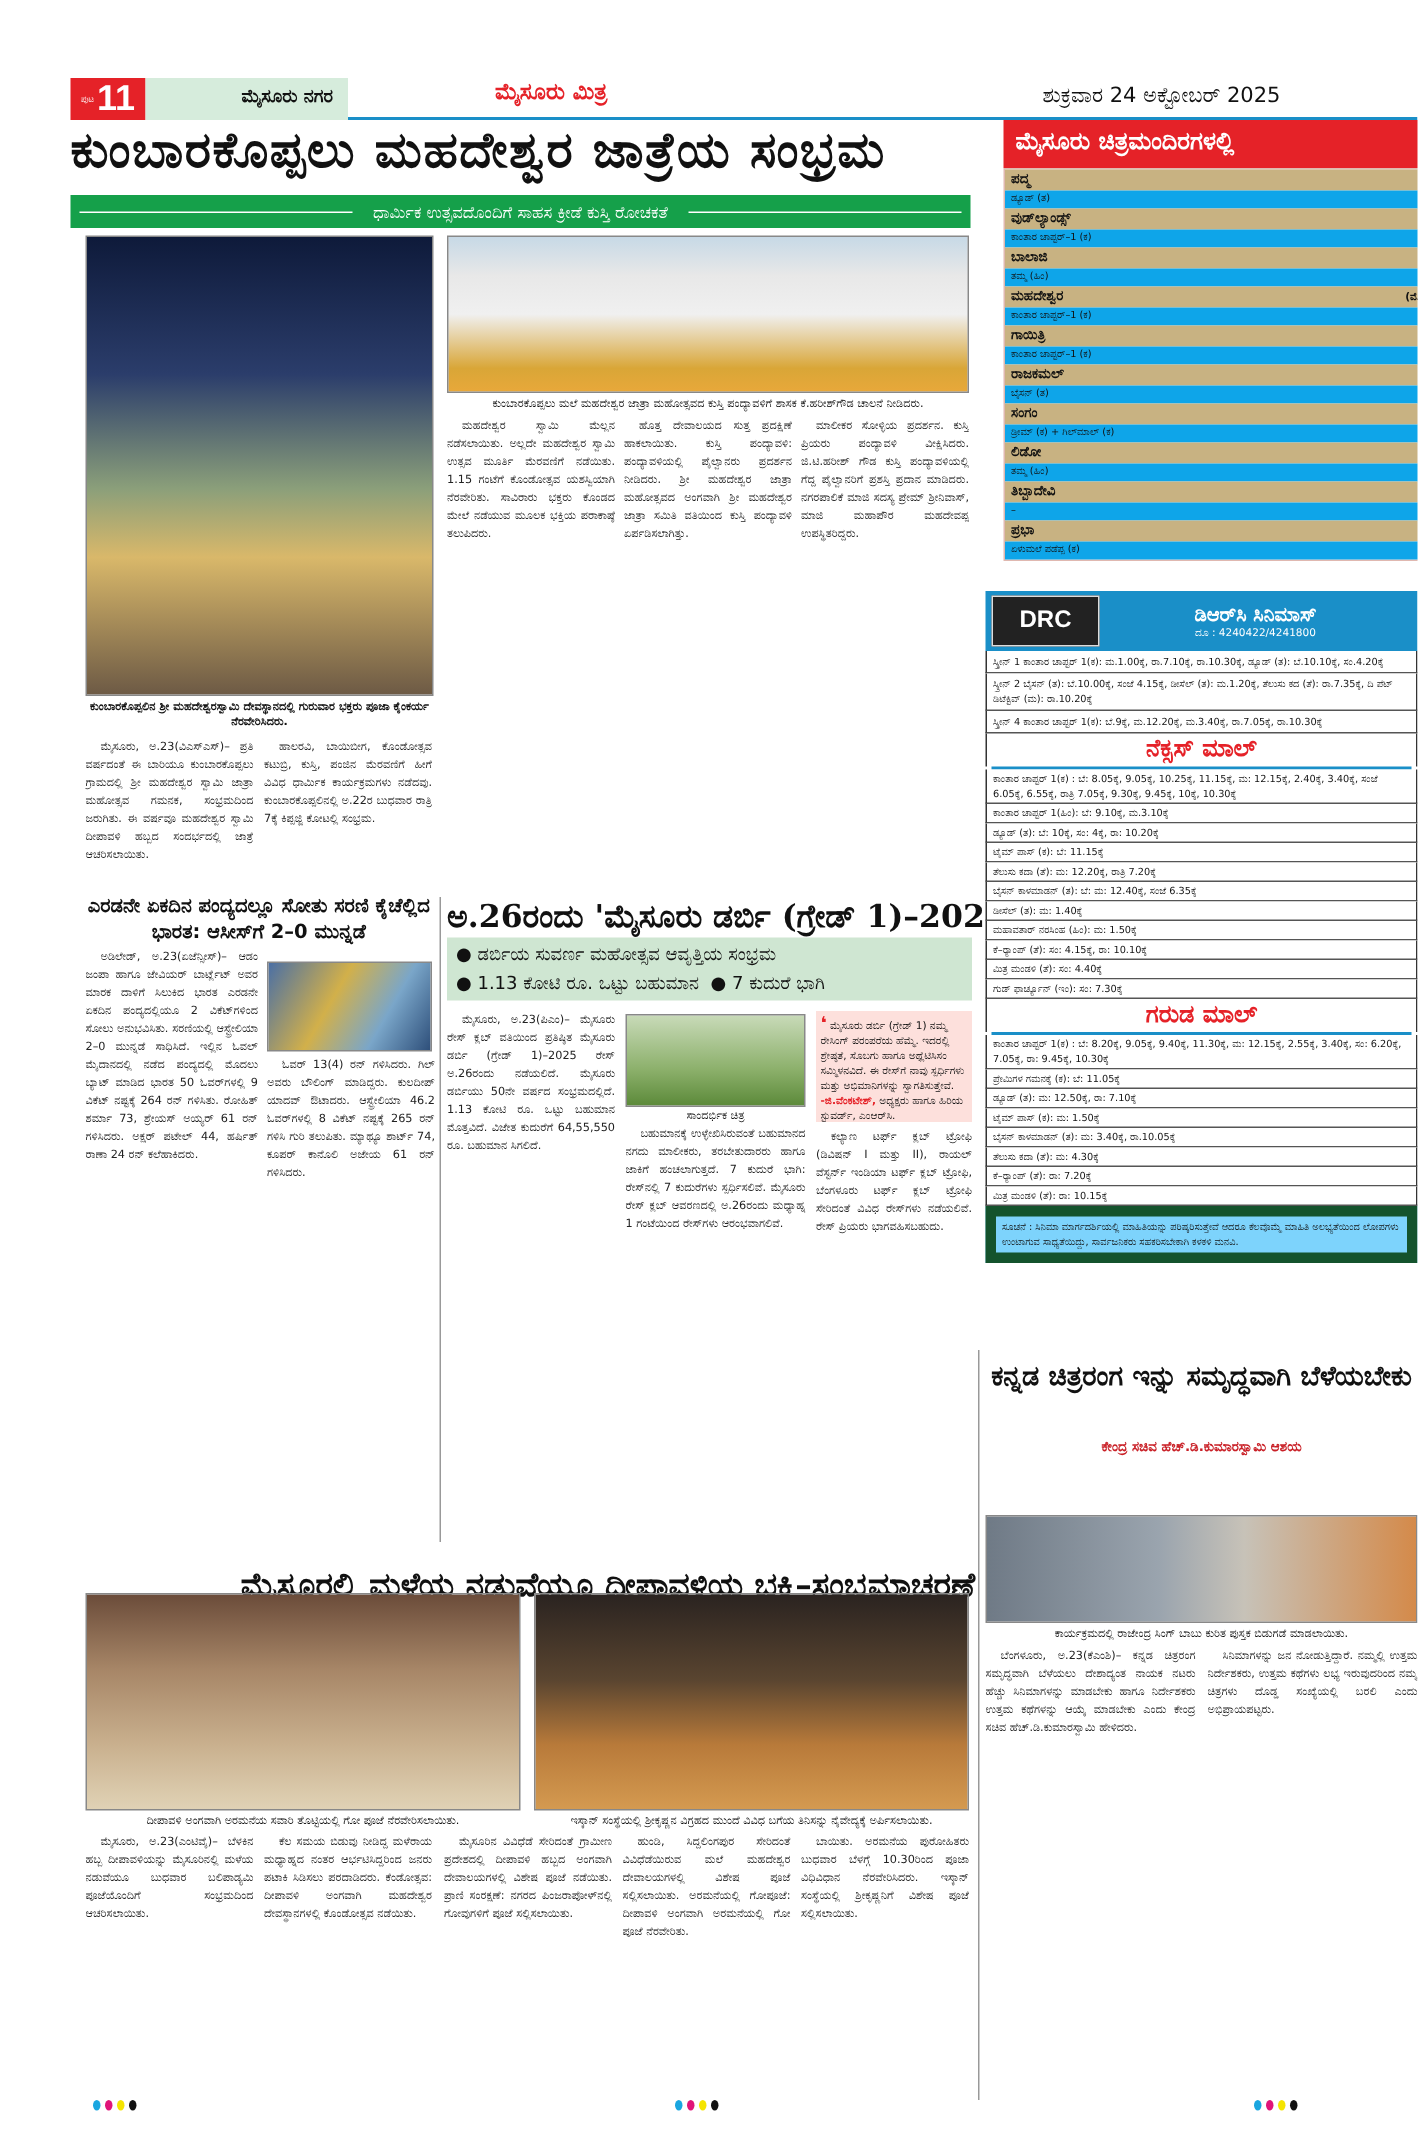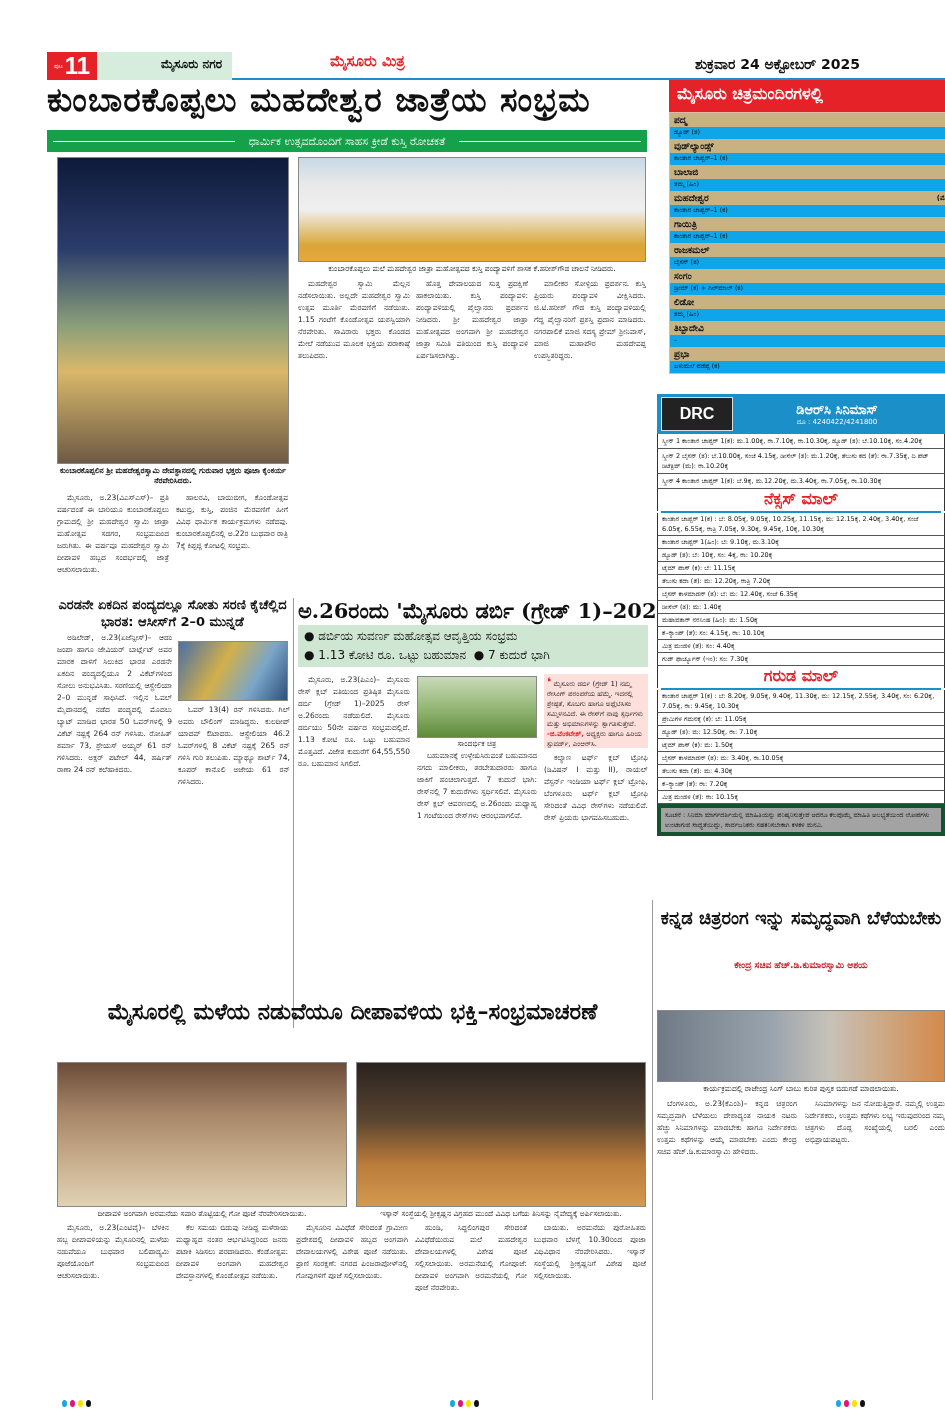--- a/index.html
+++ b/index.html
@@ -4,21 +4,21 @@
 <style>
   * { box-sizing: border-box; margin: 0; padding: 0; }
   body { width: 945px; height: 1424px; background: #fff; font-family: "DejaVu Sans", sans-serif; color: #111; position: relative; overflow: hidden; }
   .abs { position: absolute; }
   
   .pg-num { left: 47px; top: 52px; width: 50px; height: 28px; background: #e52228; color: #fff; display: flex; align-items: center; justify-content: center; }
   .pg-num .pg-tag { font-size: 6px; margin-right: 2px; }
   .pg-num .pg-n { font-size: 24px; font-weight: bold; font-family: Liberation Sans, sans-serif; }
   .section-name { left: 97px; top: 52px; width: 135px; height: 28px; background: #d6ecdc; font-size: 12px; font-weight: bold; padding: 5px 10px; text-align: right; }
   .brand { left: 330px; top: 52px; font-size: 15px; color: #e52228; font-weight: bold; }
-  .date { left: 695px; top: 56px; font-size: 14px; font-weight: bold; }
+  .date { left: 695px; top: 56px; font-size: 14px; font-weight: normal; }
   .top-rule { left: 232px; top: 78px; width: 713px; height: 2px; background: #1a8fc8; }
   .main-headline { left: 47px; top: 80px; width: 600px; font-size: 33px; font-weight: bold; white-space: nowrap; letter-spacing: 1px; font-family: "DejaVu Serif", serif; }
   .green-strip { left: 47px; top: 130px; width: 600px; height: 22px; background: #15a04a; color: #fff; font-size: 11px; display: flex; align-items: center; justify-content: center; gap: 8px; }
   .green-strip .line { flex: 1; height: 1px; background: #fff; margin: 0 6px; }
 
   
   .photo { background: linear-gradient(160deg, #5a6c8a, #b59a6d 60%, #8a5f3a); border: 1px solid #888; }
   .photo.temple { left: 57px; top: 157px; width: 232px; height: 307px; background: linear-gradient(180deg,#0e1a3a 0%,#2b3d6b 30%,#8b9f7a 55%,#d9b86a 70%,#6d5a45 100%); }
   .photo.wrestle { left: 298px; top: 157px; width: 348px; height: 105px; background: linear-gradient(180deg,#c7d9e6 0%,#e8e8e8 25%,#f0f0f0 50%,#d9a637 85%,#e8a83a 100%); }
   .photo.cricket { left: 178px; top: 641px; width: 110px; height: 60px; background: linear-gradient(120deg,#4a6fa5,#d2b04a 40%,#7aa6c9 70%,#2e4f7a); }
@@ -39,21 +39,21 @@
   .body-text p { text-indent: 10px; }
 
   .sub-head { font-weight: bold; text-align: center; }
   .h-cricket { left: 55px; top: 596px; width: 235px; font-size: 13px; line-height: 17px; }
   .h-derby { left: 298px; top: 598px; width: 350px; font-size: 21px; font-family: "DejaVu Serif", serif; white-space: nowrap; }
   .derby-box { left: 298px; top: 625px; width: 350px; height: 42px; background: #cfe6d2; font-size: 12px; font-weight: normal; padding: 2px 6px; line-height: 19px; }
   .quote-box { left: 544px; top: 674px; width: 104px; height: 74px; background: #fde0dc; font-size: 7px; line-height: 10px; padding: 3px; }
   .quote-box .mark { color: #e52228; font-weight: bold; font-size: 12px; }
   .quote-box .author { color: #e52228; font-weight: bold; }
 
-  .h-deepavali { left: 55px; top: 998px; width: 595px; font-size: 22px; font-family: "DejaVu Serif", serif; white-space: nowrap; }
+  .h-deepavali { left: 55px; top: 1044px; width: 595px; font-size: 22px; font-family: "DejaVu Serif", serif; white-space: nowrap; text-align: right; }
   .h-film { left: 657px; top: 905px; width: 288px; font-size: 18px; line-height: 26px; }
   .sub-film { left: 657px; top: 960px; width: 288px; font-size: 9px; color: #c92027; text-align: center; font-weight: bold; }
 
   
   .cinema-panel { left: 669px; top: 80px; width: 340px; }
   .cin-title { background: #e52228; color: #fff; font-size: 16px; font-weight: bold; padding: 4px 8px; height: 32px; }
   .cin-list { border: 1px solid #e0b8b0; }
   .theatre { background: #c8b282; font-size: 9px; font-weight: bold; padding: 1px 4px; display: flex; justify-content: space-between; height: 14px; align-items: center; }
   .theatre .phone { font-size: 7px; }
   .movie { font-size: 6.5px; padding: 1px 4px; display: flex; justify-content: space-between; height: 12px; align-items: flex-start; background: #0ea5e9; }
@@ -62,21 +62,21 @@
   .drc-head { background: #1a8fc8; height: 40px; display: flex; align-items: center; padding: 2px 4px; color: #fff; }
   .drc-logo { width: 72px; height: 34px; background: #222; color: #fff; font-size: 16px; font-weight: bold; display: flex; align-items: center; justify-content: center; border: 1px solid #ddd; font-family: "Liberation Sans", sans-serif; }
   .drc-right { flex: 1; text-align: center; }
   .drc-name { font-size: 13px; font-weight: bold; }
   .drc-phone { font-size: 7px; }
   .screen-row { font-size: 6.5px; line-height: 10px; padding: 2px 4px; border-bottom: 1px solid #555; border-left: 1px solid #333; border-right: 1px solid #333; background: #fff; }
 
   .mall-title { font-size: 16px; font-weight: bold; color: #e52228; text-align: center; border-left: 1px solid #333; border-right: 1px solid #333; height: 22px; }
   .mall-rule { height: 2px; background: #1a8fc8; margin: 0 4px; }
   .mall-row { font-size: 6.5px; line-height: 10px; padding: 1px 4px; border-bottom: 1px solid #555; border-left: 1px solid #333; border-right: 1px solid #333; background: #fff; }
-  .notice { font-size: 6.5px; line-height: 10px; padding: 2px 4px; border: 4px solid #14532d; background: #a3a3a3; }
+  .notice { font-size: 6.5px; line-height: 10px; padding: 2px 4px; border: 7px solid #14532d; background: #7dd3fc; }
 
   .cmyk { top: 1400px; display: flex; gap: 3px; }
   .cmyk span { width: 5px; height: 7px; border-radius: 50%; display: block; }
   .vrule { width: 1px; background: #999; }
 </style>
 </head>
 <body>
 
 <div class="abs pg-num">
   <span class="pg-tag">ಪುಟ</span>
@@ -93,21 +93,21 @@
   <span>ಧಾರ್ಮಿಕ ಉತ್ಸವದೊಂದಿಗೆ ಸಾಹಸ ಕ್ರೀಡೆ ಕುಸ್ತಿ ರೋಚಕತೆ</span>
   <span class="line"></span>
 </div>
 
 <div class="abs photo temple"></div>
 <div class="abs caption cap-temple">ಕುಂಬಾರಕೊಪ್ಪಲಿನ ಶ್ರೀ ಮಹದೇಶ್ವರಸ್ವಾಮಿ ದೇವಸ್ಥಾನದಲ್ಲಿ ಗುರುವಾರ ಭಕ್ತರು ಪೂಜಾ ಕೈಂಕರ್ಯ ನೆರವೇರಿಸಿದರು.</div>
 <div class="abs photo wrestle"></div>
 <div class="abs caption cap-wrestle">ಕುಂಬಾರಕೊಪ್ಪಲು ಮಲೆ ಮಹದೇಶ್ವರ ಜಾತ್ರಾ ಮಹೋತ್ಸವದ ಕುಸ್ತಿ ಪಂದ್ಯಾವಳಿಗೆ ಶಾಸಕ ಕೆ.ಹರೀಶ್‌ಗೌಡ ಚಾಲನೆ ನೀಡಿದರು.</div>
 
 <div class="abs body-text" style="left:57px;top:492px;width:112px;height:98px;">
-    <p>ಮೈಸೂರು, ಅ.23(ವಿಎಸ್‌ಎಸ್)– ಪ್ರತಿ ವರ್ಷದಂತೆ ಈ ಬಾರಿಯೂ ಕುಂಬಾರಕೊಪ್ಪಲು ಗ್ರಾಮದಲ್ಲಿ ಶ್ರೀ ಮಹದೇಶ್ವರ ಸ್ವಾಮಿ ಜಾತ್ರಾ ಮಹೋತ್ಸವ ಸಡಗರ, ಸಂಭ್ರಮದಿಂದ ಜರುಗಿತು. ಈ ವರ್ಷವೂ ಮಹದೇಶ್ವರ ಸ್ವಾಮಿ ದೀಪಾವಳಿ ಹಬ್ಬದ ಸಂದರ್ಭದಲ್ಲಿ ಜಾತ್ರೆ ಆಚರಿಸಲಾಯಿತು.</p>
+    <p>ಮೈಸೂರು, ಅ.23(ವಿಎಸ್‌ಎಸ್)– ಪ್ರತಿ ವರ್ಷದಂತೆ ಈ ಬಾರಿಯೂ ಕುಂಬಾರಕೊಪ್ಪಲು ಗ್ರಾಮದಲ್ಲಿ ಶ್ರೀ ಮಹದೇಶ್ವರ ಸ್ವಾಮಿ ಜಾತ್ರಾ ಮಹೋತ್ಸವ ಗಮನಕ, ಸಂಭ್ರಮದಿಂದ ಜರುಗಿತು. ಈ ವರ್ಷವೂ ಮಹದೇಶ್ವರ ಸ್ವಾಮಿ ದೀಪಾವಳಿ ಹಬ್ಬದ ಸಂದರ್ಭದಲ್ಲಿ ಜಾತ್ರೆ ಆಚರಿಸಲಾಯಿತು.</p>
   </div>
 <div class="abs body-text" style="left:176px;top:492px;width:112px;height:98px;">
     <p>ಹಾಲರವಿ, ಬಾಯಿಬೀಗ, ಕೊಂಡೋತ್ಸವ ಕಟುಬ್ರಿ, ಕುಸ್ತಿ, ಪಂಜಿನ ಮೆರವಣಿಗೆ ಹೀಗೆ ವಿವಿಧ ಧಾರ್ಮಿಕ ಕಾರ್ಯಕ್ರಮಗಳು ನಡೆದವು. ಕುಂಬಾರಕೊಪ್ಪಲಿನಲ್ಲಿ ಅ.22ರ ಬುಧವಾರ ರಾತ್ರಿ 7ಕ್ಕೆ ಕಿಪ್ಪಜ್ಜಿ ಕೋಟಲ್ಲಿ ಸಂಭ್ರಮ.</p>
   </div>
 <div class="abs body-text" style="left:298px;top:278px;width:112px;height:315px;">
     <p>ಮಹದೇಶ್ವರ ಸ್ವಾಮಿ ಮೆಲ್ಲನ ನಡೆಸಲಾಯಿತು. ಅಲ್ಲದೇ ಮಹದೇಶ್ವರ ಸ್ವಾಮಿ ಉತ್ಸವ ಮೂರ್ತಿ ಮೆರವಣಿಗೆ ನಡೆಯಿತು. 1.15 ಗಂಟೆಗೆ ಕೊಂಡೋತ್ಸವ ಯಶಸ್ವಿಯಾಗಿ ನೆರವೇರಿತು. ಸಾವಿರಾರು ಭಕ್ತರು ಕೊಂಡದ ಮೇಲೆ ನಡೆಯುವ ಮೂಲಕ ಭಕ್ತಿಯ ಪರಾಕಾಷ್ಠೆ ತಲುಪಿದರು.</p>
   </div>
 <div class="abs body-text" style="left:416px;top:278px;width:112px;height:315px;">
     <p>ಹೊತ್ತ ದೇವಾಲಯದ ಸುತ್ತ ಪ್ರದಕ್ಷಿಣೆ ಹಾಕಲಾಯಿತು. ಕುಸ್ತಿ ಪಂದ್ಯಾವಳಿ: ಪಂದ್ಯಾವಳಿಯಲ್ಲಿ ಪೈಲ್ವಾನರು ಪ್ರದರ್ಶನ ನೀಡಿದರು. ಶ್ರೀ ಮಹದೇಶ್ವರ ಜಾತ್ರಾ ಮಹೋತ್ಸವದ ಅಂಗವಾಗಿ ಶ್ರೀ ಮಹದೇಶ್ವರ ಜಾತ್ರಾ ಸಮಿತಿ ವತಿಯಿಂದ ಕುಸ್ತಿ ಪಂದ್ಯಾವಳಿ ಏರ್ಪಡಿಸಲಾಗಿತ್ತು.</p>
   </div>

